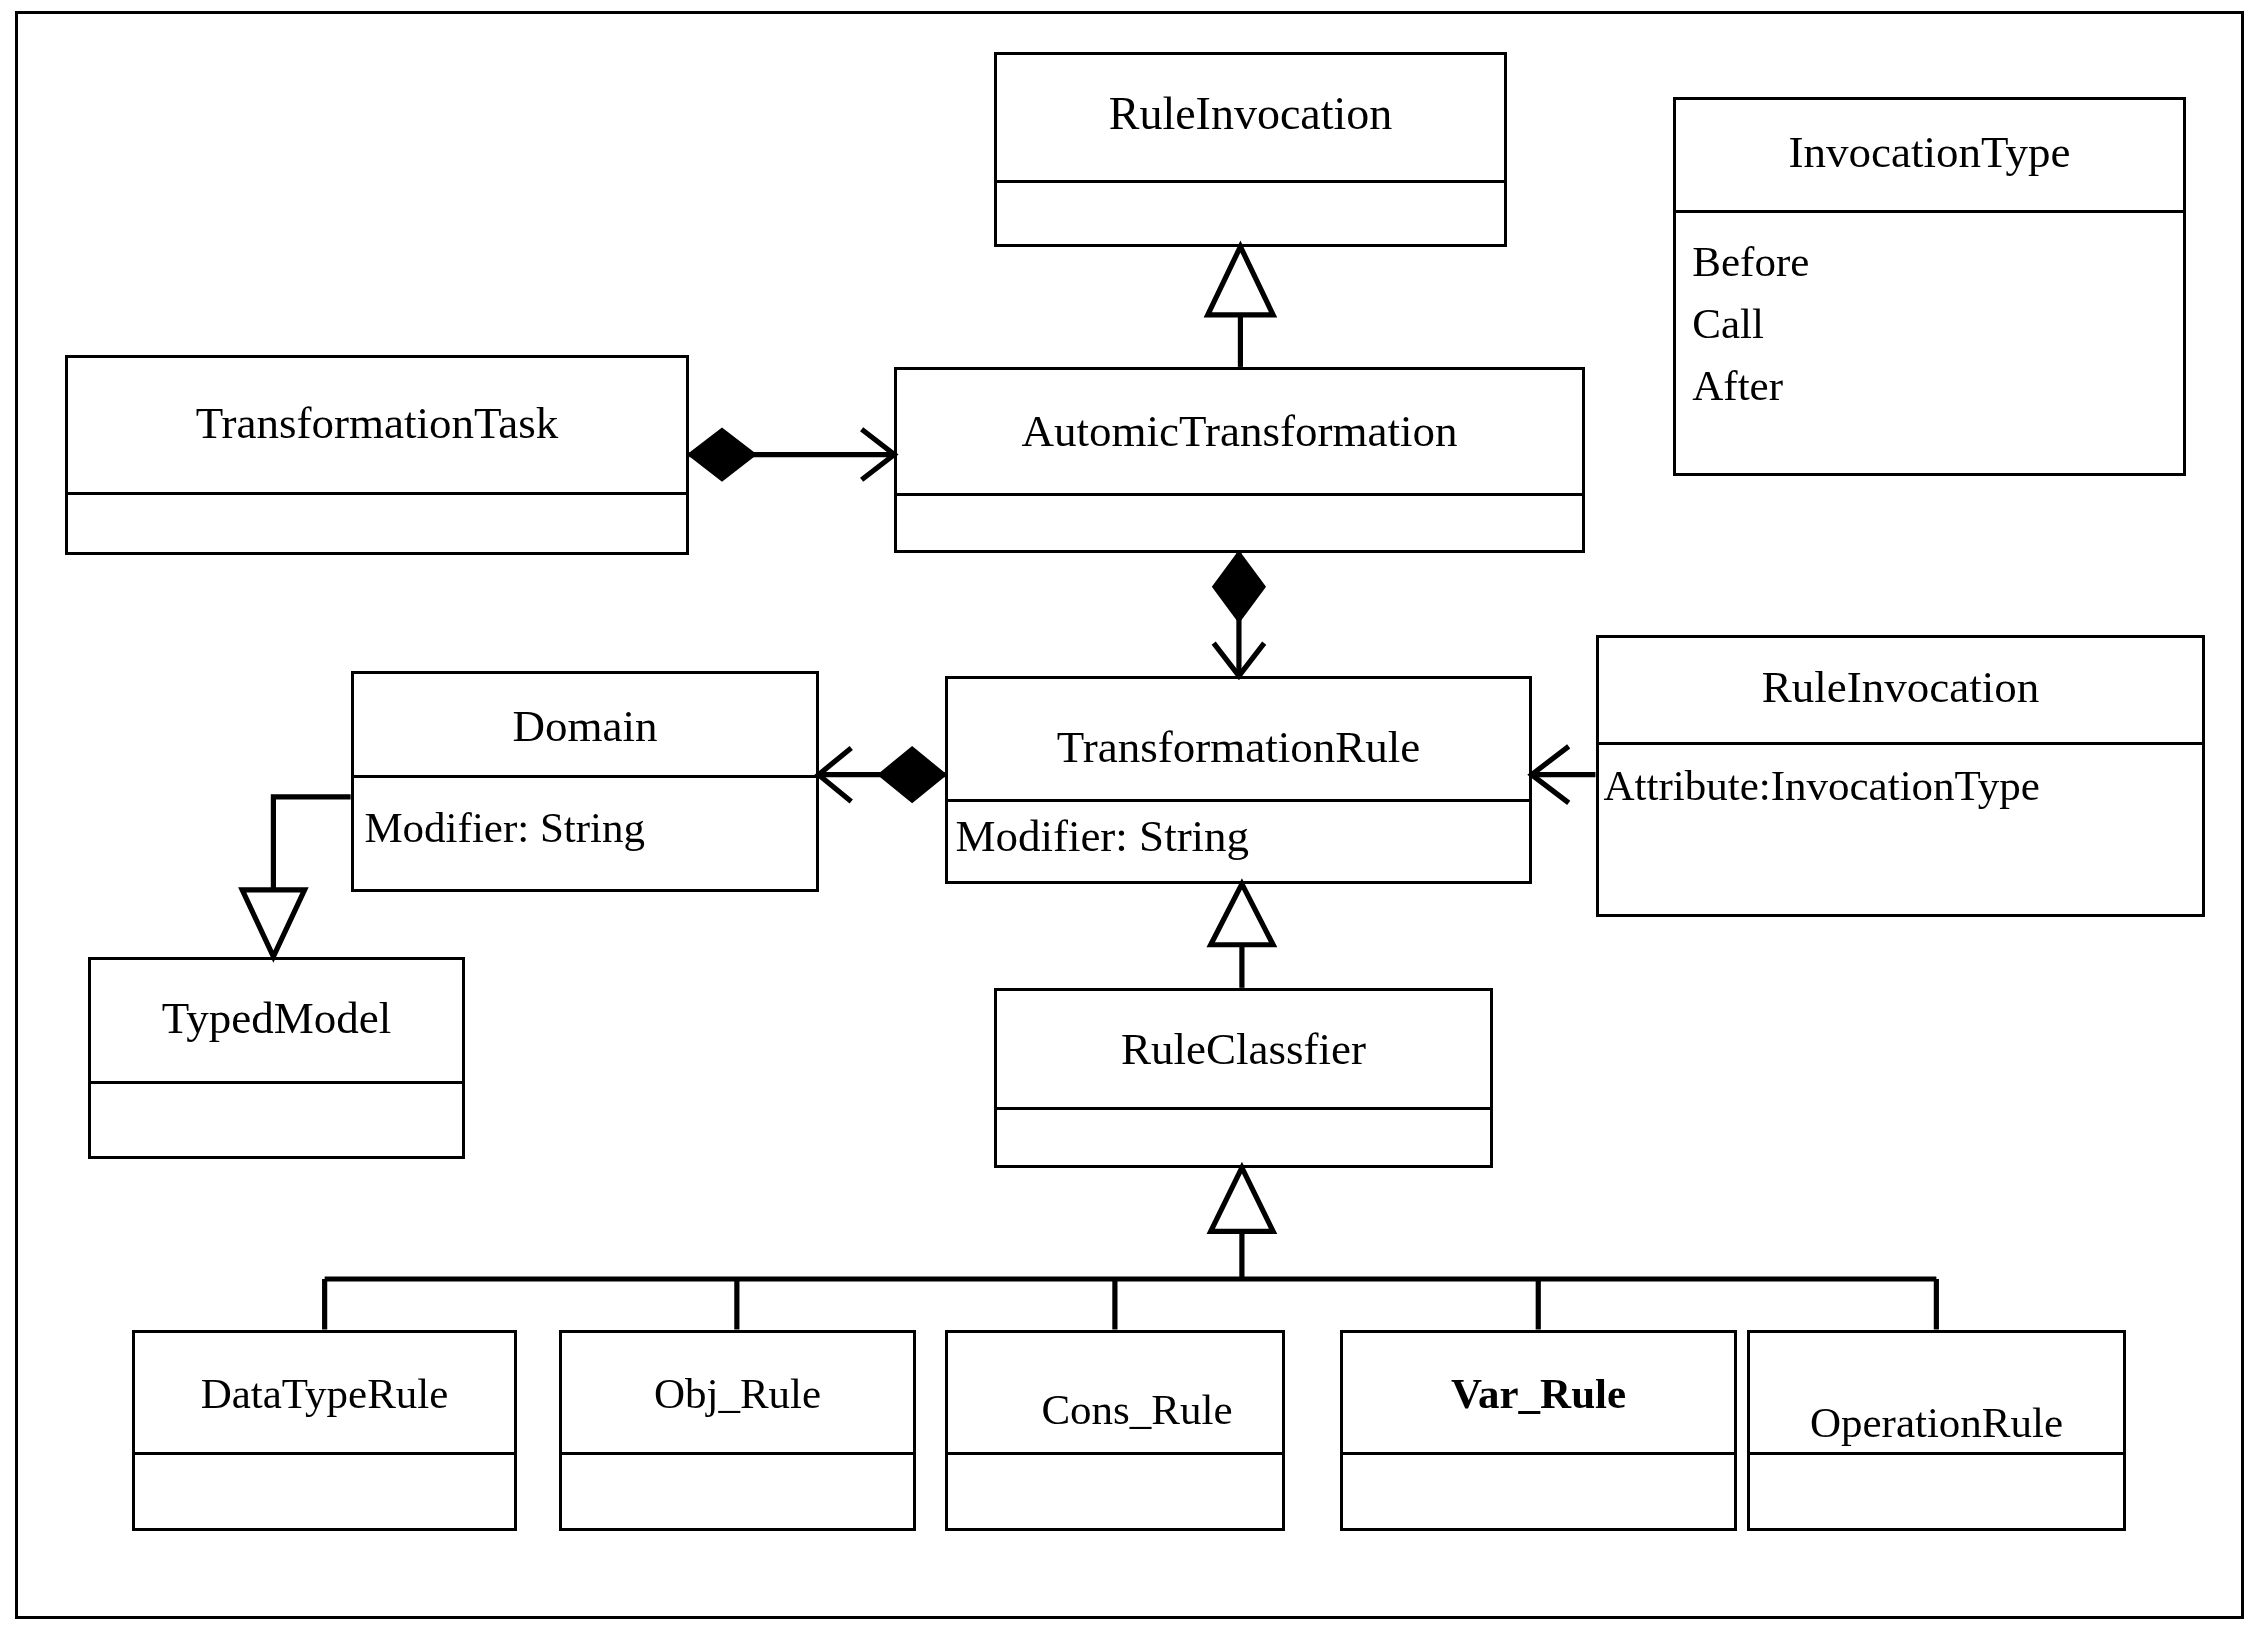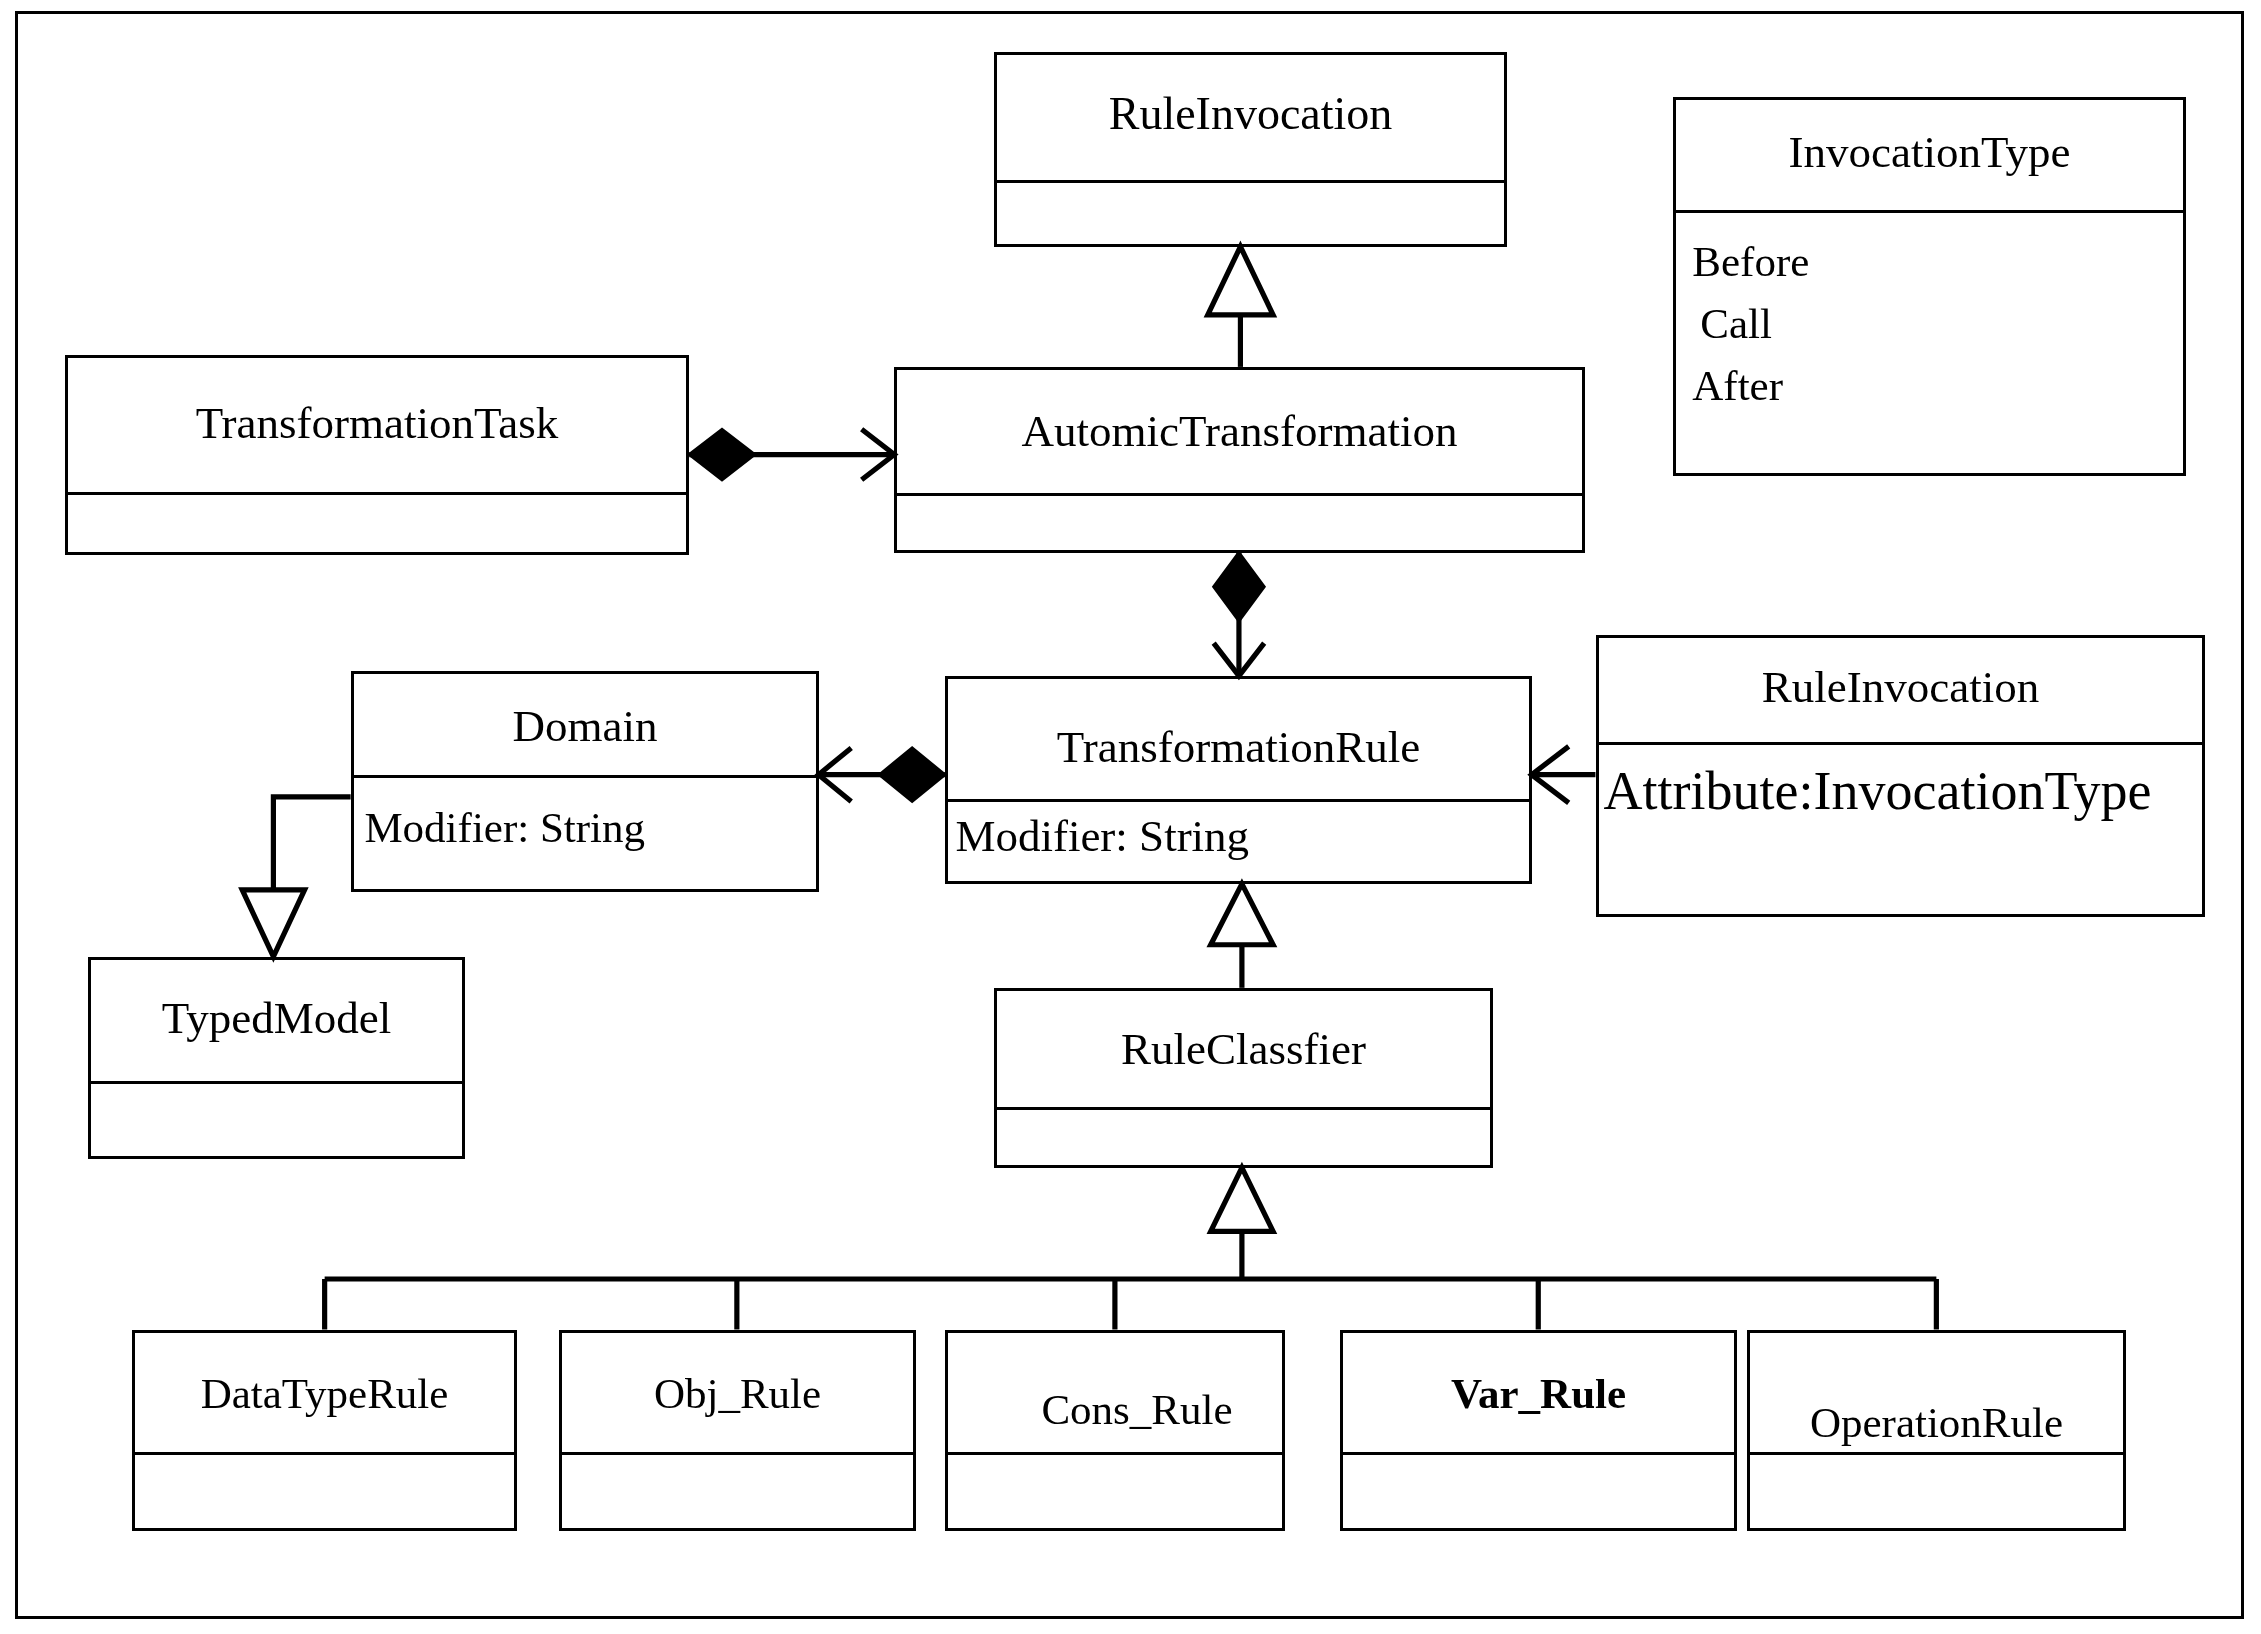--- a/index.html
+++ b/index.html
@@ -148,21 +148,21 @@
 
   <div class="uml-class" style="left:994px; top:52px; width:513px; height:195px;">
     <div class="uml-name" style="top:36px; font-size:46px;">RuleInvocation</div>
     <div class="uml-divider" style="top:125px;"></div>
   </div>
 
   <div class="uml-class" style="left:1673px; top:97px; width:513px; height:379px;">
     <div class="uml-name" style="top:30px; font-size:45px;">InvocationType</div>
     <div class="uml-divider" style="top:110px;"></div>
     <div class="enum-item" style="top:140px; font-size:43px;">Before</div>
-    <div class="enum-item" style="top:202px; font-size:43px;margin-left:8px;">Call</div>
+    <div class="enum-item" style="top:202px; font-size:43px;">Call</div>
     <div class="enum-item" style="top:264px; font-size:43px;">After</div>
   </div>
 
   <div class="uml-class" style="left:65px; top:355px; width:624px; height:200px;">
     <div class="uml-name" style="top:43px; font-size:45px;">TransformationTask</div>
     <div class="uml-divider" style="top:134px;"></div>
   </div>
 
   <div class="uml-class" style="left:894px; top:367px; width:691px; height:186px;">
     <div class="uml-name" style="top:39px; font-size:45px;">AutomicTransformation</div>
@@ -177,21 +177,21 @@
 
   <div class="uml-class" style="left:945px; top:676px; width:587px; height:208px;">
     <div class="uml-name" style="top:46px; font-size:45px;">TransformationRule</div>
     <div class="uml-divider" style="top:120px;"></div>
     <div class="uml-attr overflow" style="top:135px; font-size:45px;">Modifier: String</div>
   </div>
 
   <div class="uml-class" style="left:1596px; top:635px; width:609px; height:282px;">
     <div class="uml-name" style="top:27px; font-size:45px;">RuleInvocation</div>
     <div class="uml-divider" style="top:104px;"></div>
-    <div class="uml-attr" style="top:126px; font-size:54px; left:4.5px;">Attribute:InvocationType</div>
+    <div class="uml-attr" style="top:126px; font-size:43px; left:4.5px;">Attribute:InvocationType</div>
   </div>
 
   <div class="uml-class" style="left:994px; top:988px; width:499px; height:180px;">
     <div class="uml-name" style="top:36px; font-size:45px;">RuleClassfier</div>
     <div class="uml-divider" style="top:116px;"></div>
   </div>
 
   <div class="uml-class" style="left:88px; top:957px; width:377px; height:202px;">
     <div class="uml-name" style="top:36px; font-size:45px;">TypedModel</div>
     <div class="uml-divider" style="top:121px;"></div>

